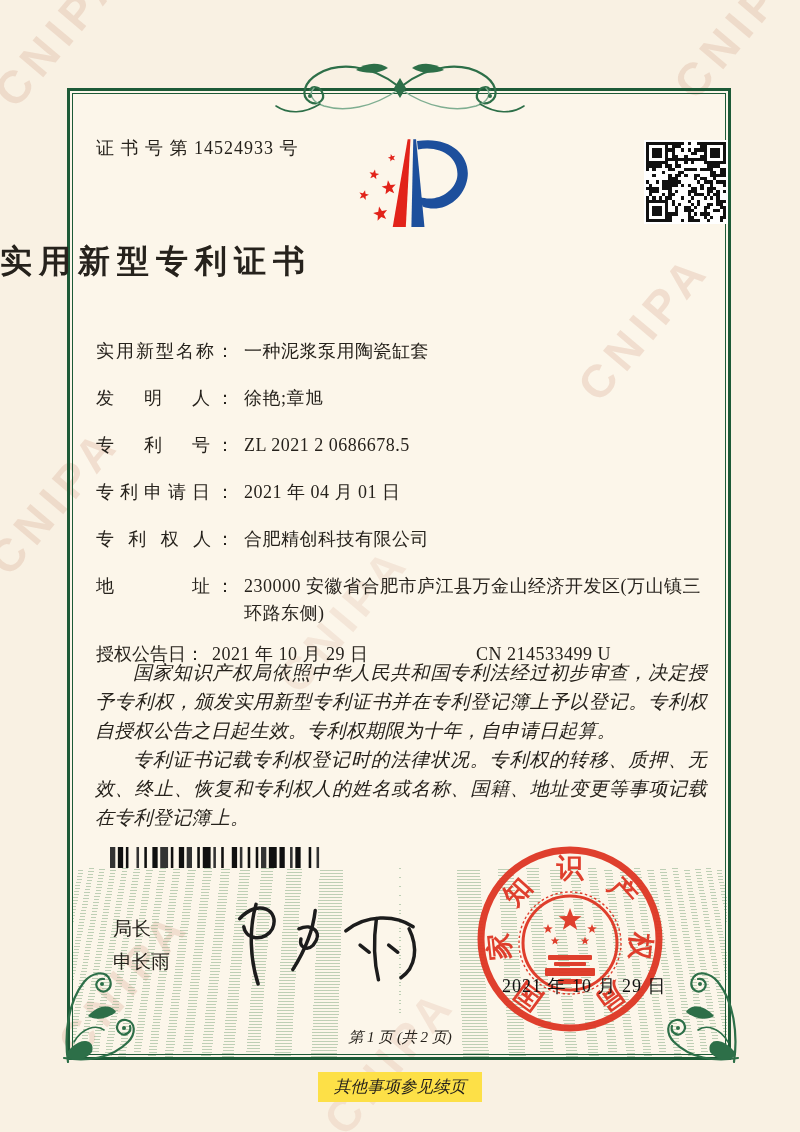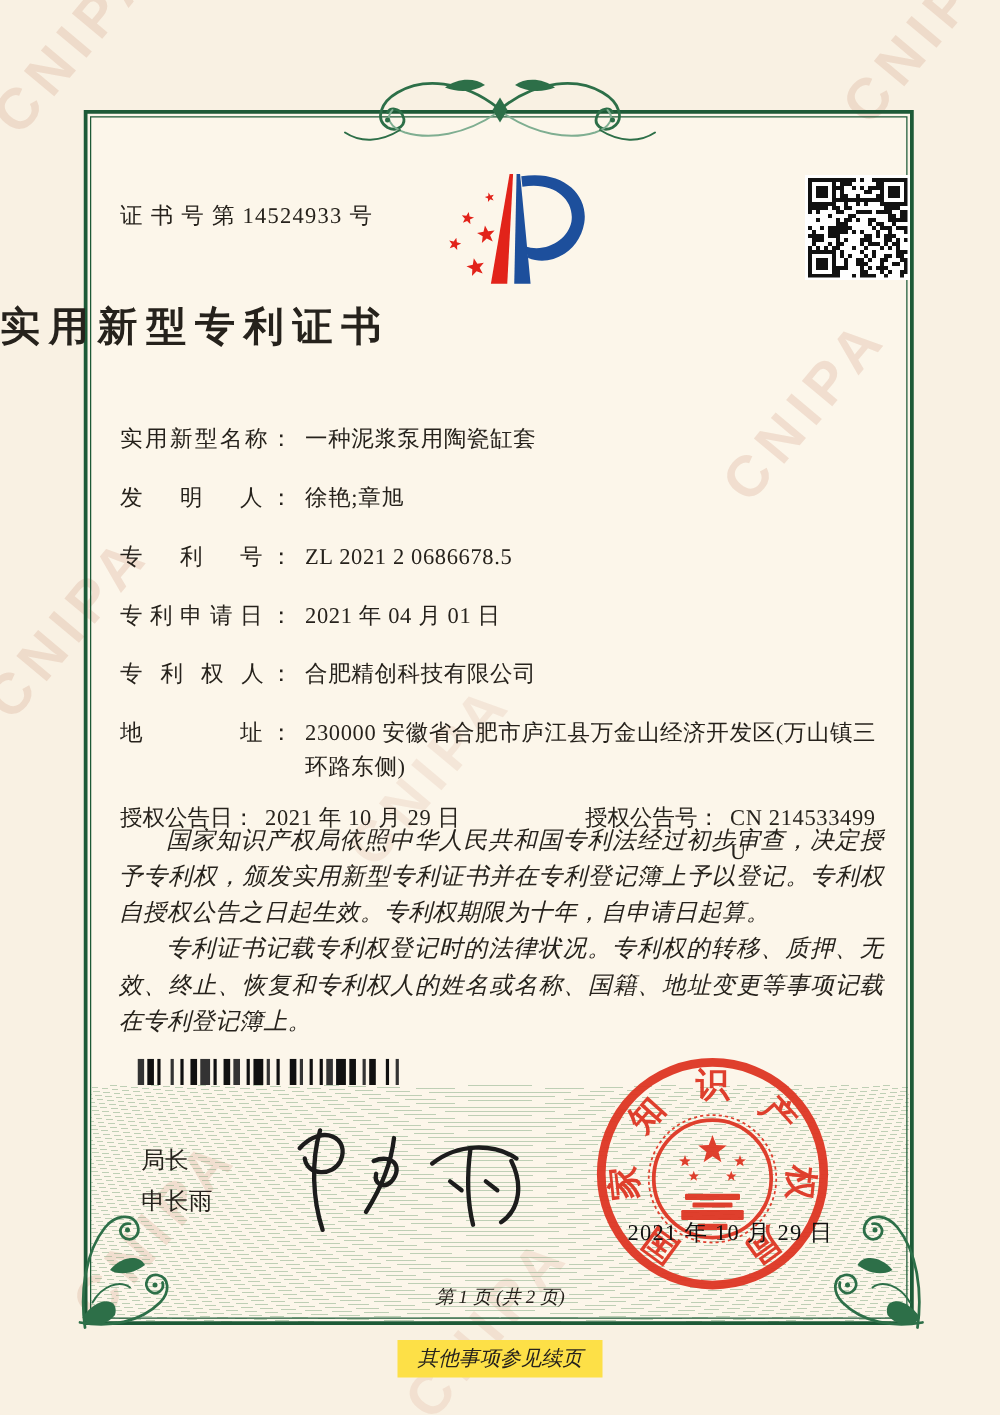--- a/index.html
+++ b/index.html
@@ -19,21 +19,21 @@
          border:3px solid #1d5a37; z-index:2; box-sizing:border-box;}
   .frame::after{content:""; position:absolute; inset:2px; border:1px solid #1d5a37;}
   
   .guilloche{position:absolute; left:73px; top:868px; width:654px; height:190px; z-index:2;
     background:repeating-radial-gradient(1600px 800px at 50% -420%,
       rgba(128,168,128,0.50) 0px, rgba(128,168,128,0.50) 1px,
       rgba(0,0,0,0) 1px, rgba(0,0,0,0) 6px);}
   .flourish{position:absolute; z-index:3;}
   .content{position:absolute; inset:0; z-index:4;}
 
-  .cert-no{position:absolute; left:96px; top:136px; font-size:18px; letter-spacing:1px;margin-top:24px;}
+  .cert-no{position:absolute; left:96px; top:136px; font-size:18px; letter-spacing:1px;}
   .logo{position:absolute; left:333px; top:130px; width:140px; height:108px;}
   .qr{position:absolute; left:644px; top:140px; width:80px; height:80px; background:#fff; padding:2px;}
   .title{position:absolute; left:0; top:240px; width:100%; 
          font-size:32px; font-weight:bold; letter-spacing:7px;}
   .fields{position:absolute; left:96px; top:338px; width:612px; font-size:18px;}
   .frow{display:flex; margin-bottom:20px; line-height:27px;}
   .flabel{width:138px; flex:0 0 138px; text-align:justify; text-align-last:justify; white-space:nowrap;}
   .fvalue{flex:1; padding-left:10px; letter-spacing:0.5px;}
   .grant-row{display:flex; line-height:27px;}
   .grant-pair{display:flex;}
@@ -395,21 +395,20 @@
       <div class="frow" style="margin-bottom:14px;">
         <span class="flabel">地　　　址：</span>
         <span class="fvalue">230000 安徽省合肥市庐江县万金山经济开发区(万山镇三环路东侧)</span>
       </div>
       <div class="grant-row">
         <span class="grant-pair first">
           <span class="glabel">授权公告日：</span>
           <span class="gvalue">2021 年 10 月 29 日</span>
         </span>
         <span class="grant-pair">
-          <span class="glabel">授权公告号：</span>
           <span class="gvalue">CN 214533499 U</span>
         </span>
       </div>
     </div>
 
     <div class="paras">
       <p>国家知识产权局依照中华人民共和国专利法经过初步审查，决定授予专利权，颁发实用新型专利证书并在专利登记簿上予以登记。专利权自授权公告之日起生效。专利权期限为十年，自申请日起算。</p>
       <p>专利证书记载专利权登记时的法律状况。专利权的转移、质押、无效、终止、恢复和专利权人的姓名或名称、国籍、地址变更等事项记载在专利登记簿上。</p>
     </div>
 

